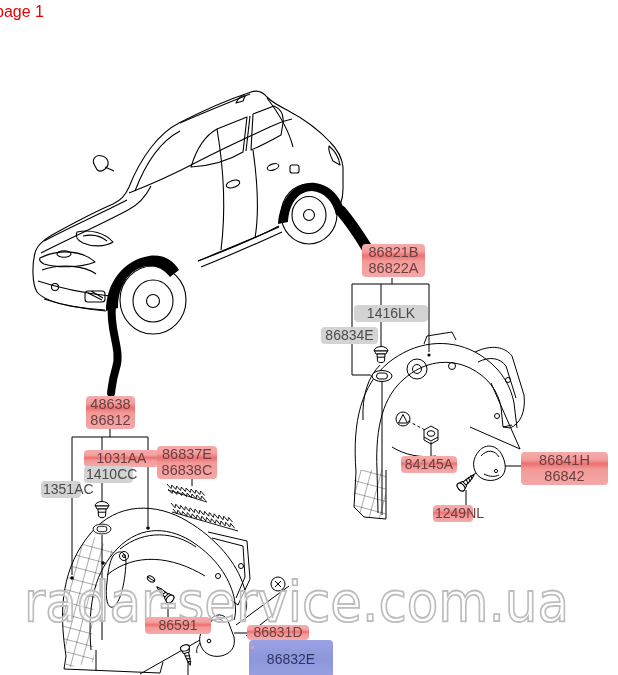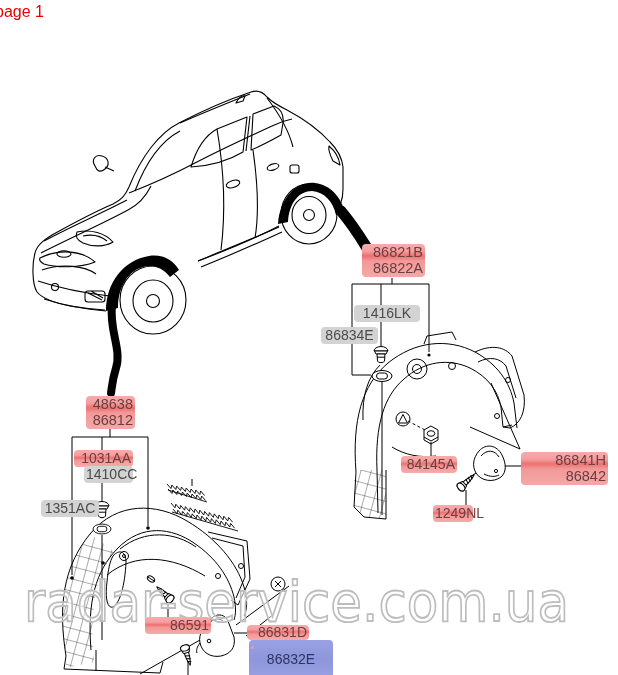--- a/index.html
+++ b/index.html
@@ -19,21 +19,21 @@
        color:rgba(222,222,222,0.55);
        -webkit-text-fill-color:rgba(255,255,255,0.55);
        -webkit-text-stroke:1.8px var(--watermark-outline);
        transform:scaleX(0.92);transform-origin:0 0;}
   .label{position:absolute;z-index:3;border-radius:4px;text-align:center;
        font-size:14px;line-height:15px;padding:1px 0;color:var(--label-gray-text);}
   .label .ln{padding:0 2px;}
   .label.two{font-size:14.5px;line-height:15.5px;}
   .gray{background:var(--label-gray-bg);}
   .red{color:#6b4040;
-       background:linear-gradient(180deg,#f6abab 0%,#f4a0a0 30%,var(--highlight-red-stripe) 46%,#f29898 62%,#f6abab 100%);text-align:right;}
+       background:linear-gradient(180deg,#f6abab 0%,#f4a0a0 30%,var(--highlight-red-stripe) 46%,#f29898 62%,#f6abab 100%);}
   .red.two{background:linear-gradient(180deg,#f6abab 0%,#f49e9e 22%,var(--highlight-red-stripe) 36%,#f29a9a 52%,#f5a7a7 100%);}
   .blue{color:#2f355f;position:absolute;
        background:linear-gradient(180deg,#9aa1e3 0%,var(--highlight-blue-bg) 50%,#9aa1e3 100%);}
   .blue::before{content:"";position:absolute;left:2px;top:6px;width:3px;height:3px;
        border-radius:50%;background:#f0a0a0;}
 </style>
 </head>
 <body>
 
 <div id="stage">
@@ -205,45 +205,49 @@
     </g>
   </svg>
 
   <div class="watermark">radar-service.com.ua</div>
 
   <div class="label red two" style="left:362px;top:244px;width:63px">
     <div class="ln">86821B</div>
     <div class="ln">86822A</div>
   </div>
 
-  <div class="label gray" style="left:354px;top:305px;width:66px">
+  <div class="label gray" style="left:354px;top:305px;width:74px">
     <div class="ln">1416LK</div>
   </div>
 
   <div class="label gray" style="left:321px;top:327px;width:57px">
     <div class="ln">86834E</div>
   </div>
 
   <div class="label red two" style="left:86px;top:396px;width:49px">
     <div class="ln">48638</div>
     <div class="ln">86812</div>
   </div>
 
-  <div class="label red" style="left:74px;top:450px;width:59px">
+  <div class="label red" style="left:84px;top:450px;width:75px">
     <div class="ln">1031AA</div>
   </div>
 
   <div class="label gray" style="left:84px;top:466px;width:49px">
     <div class="ln">1410CC</div>
   </div>
 
-  <div class="label gray" style="left:41px;top:500px;width:58px">
+  <div class="label gray" style="left:41px;top:481px;width:40px">
     <div class="ln">1351AC</div>
   </div>
 
+  <div class="label red two" style="left:157px;top:446px;width:60px">
+    <div class="ln">86837E</div>
+    <div class="ln">86838C</div>
+  </div>
 
   <div class="label red" style="left:401px;top:456px;width:56px">
     <div class="ln">84145A</div>
   </div>
 
   <div class="label red two" style="left:521px;top:452px;width:87px">
     <div class="ln">86841H</div>
     <div class="ln">86842</div>
   </div>
 

